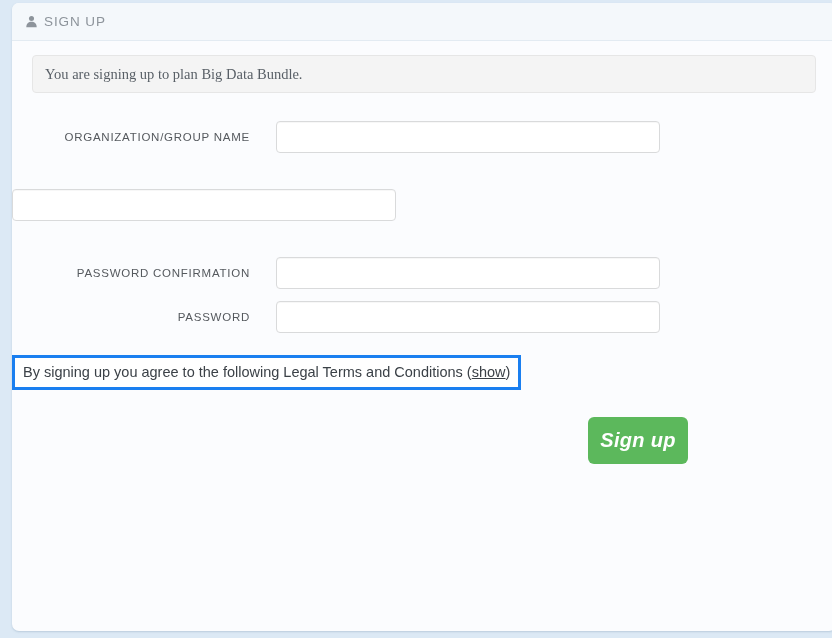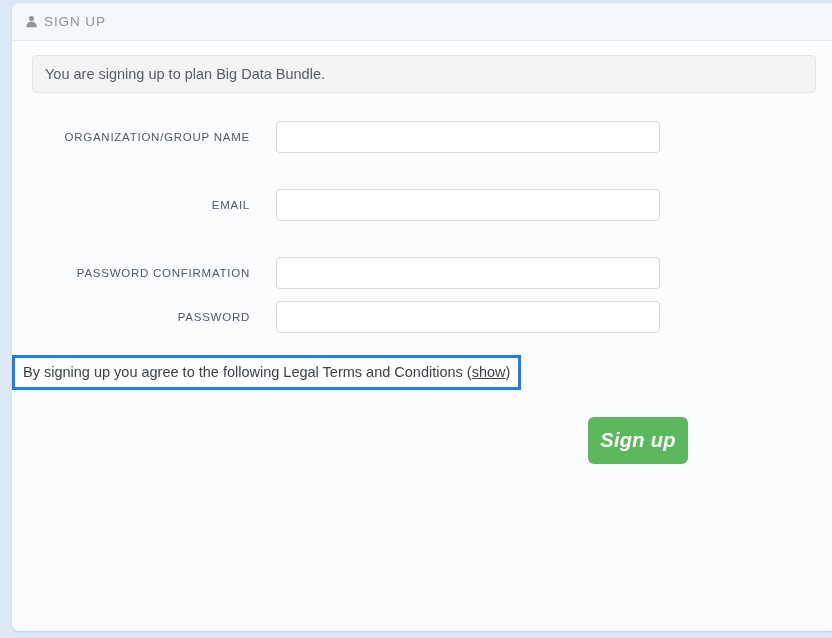--- a/index.html
+++ b/index.html
@@ -56,20 +56,21 @@
     height: 38px;
     background: #f4f4f4;
     border: 1px solid #e6e6e6;
     border-radius: 4px;
     display: flex;
     align-items: center;
     padding-left: 12px;
     box-sizing: border-box;
     font-size: 14.5px;
     color: #585f66;
+    font-family: Liberation Serif, serif;
   }
 
   
   .form {
     margin-top: 28px;
   }
   .form-group {
     display: flex;
     align-items: center;
     margin-bottom: 12px;
@@ -166,21 +167,20 @@
 
   <div class="form">
 
     <div class="form-group gap-after">
       <div class="field-label">ORGANIZATION/GROUP NAME</div>
       <input class="field-input" type="text" placeholder="" style="">
     </div>
 
 
     <div class="form-group gap-after">
-      <div class="field-label">EMAIL</div>
       <input class="field-input" type="text" placeholder="" style="">
     </div>
 
     <div class="form-group">
       <div class="field-label">PASSWORD CONFIRMATION</div>
       <input class="field-input" type="password" placeholder="" style="">
     </div>
 
     <div class="form-group">
       <div class="field-label">PASSWORD</div>

